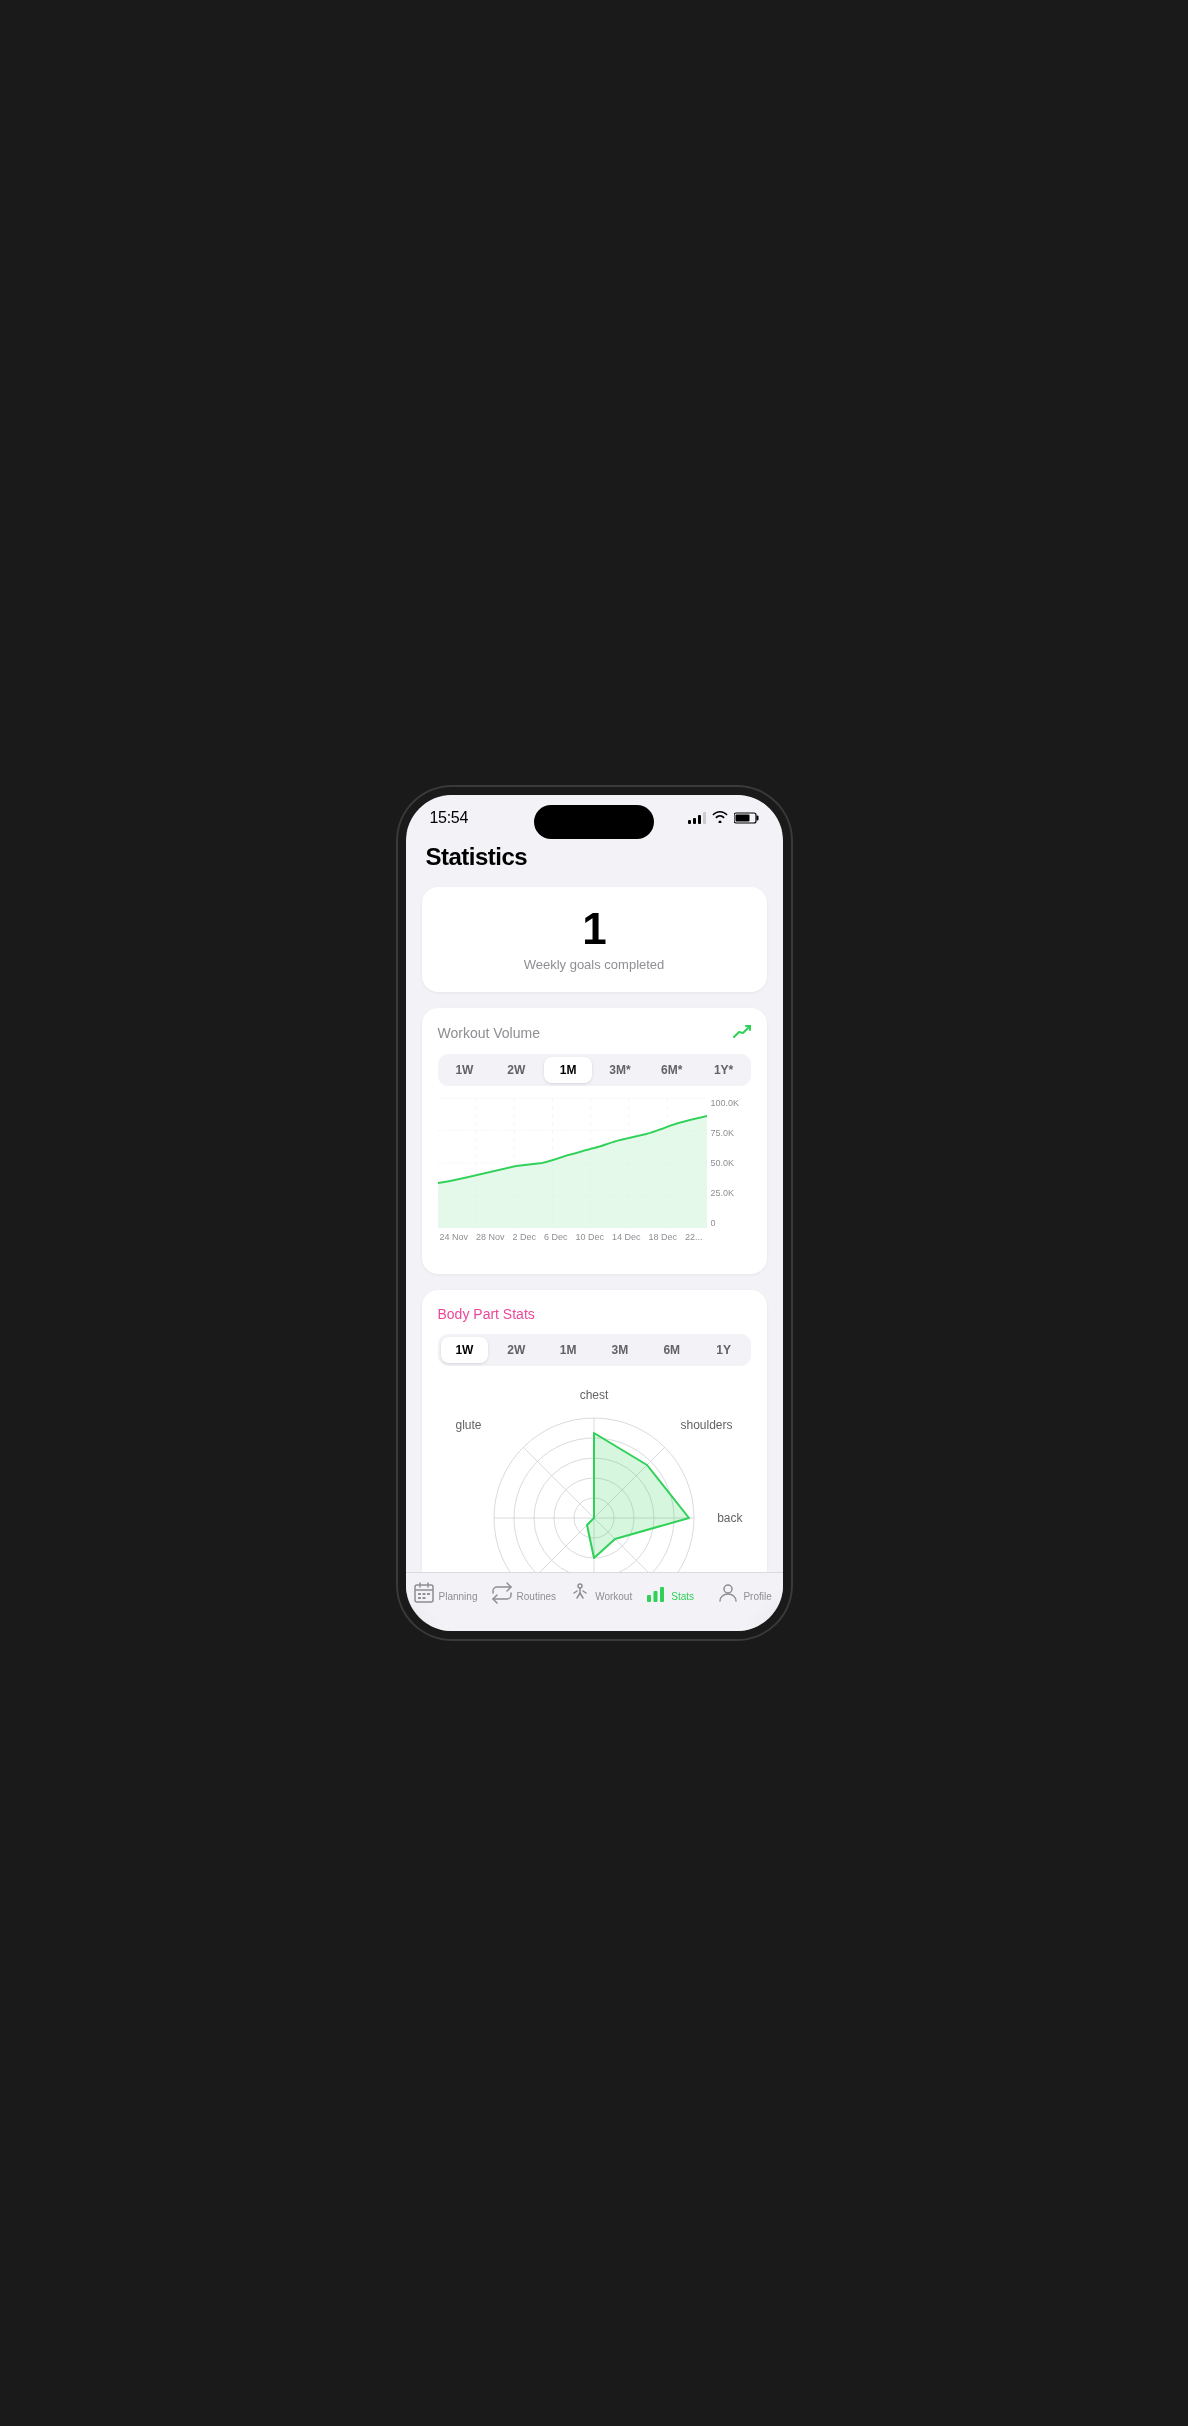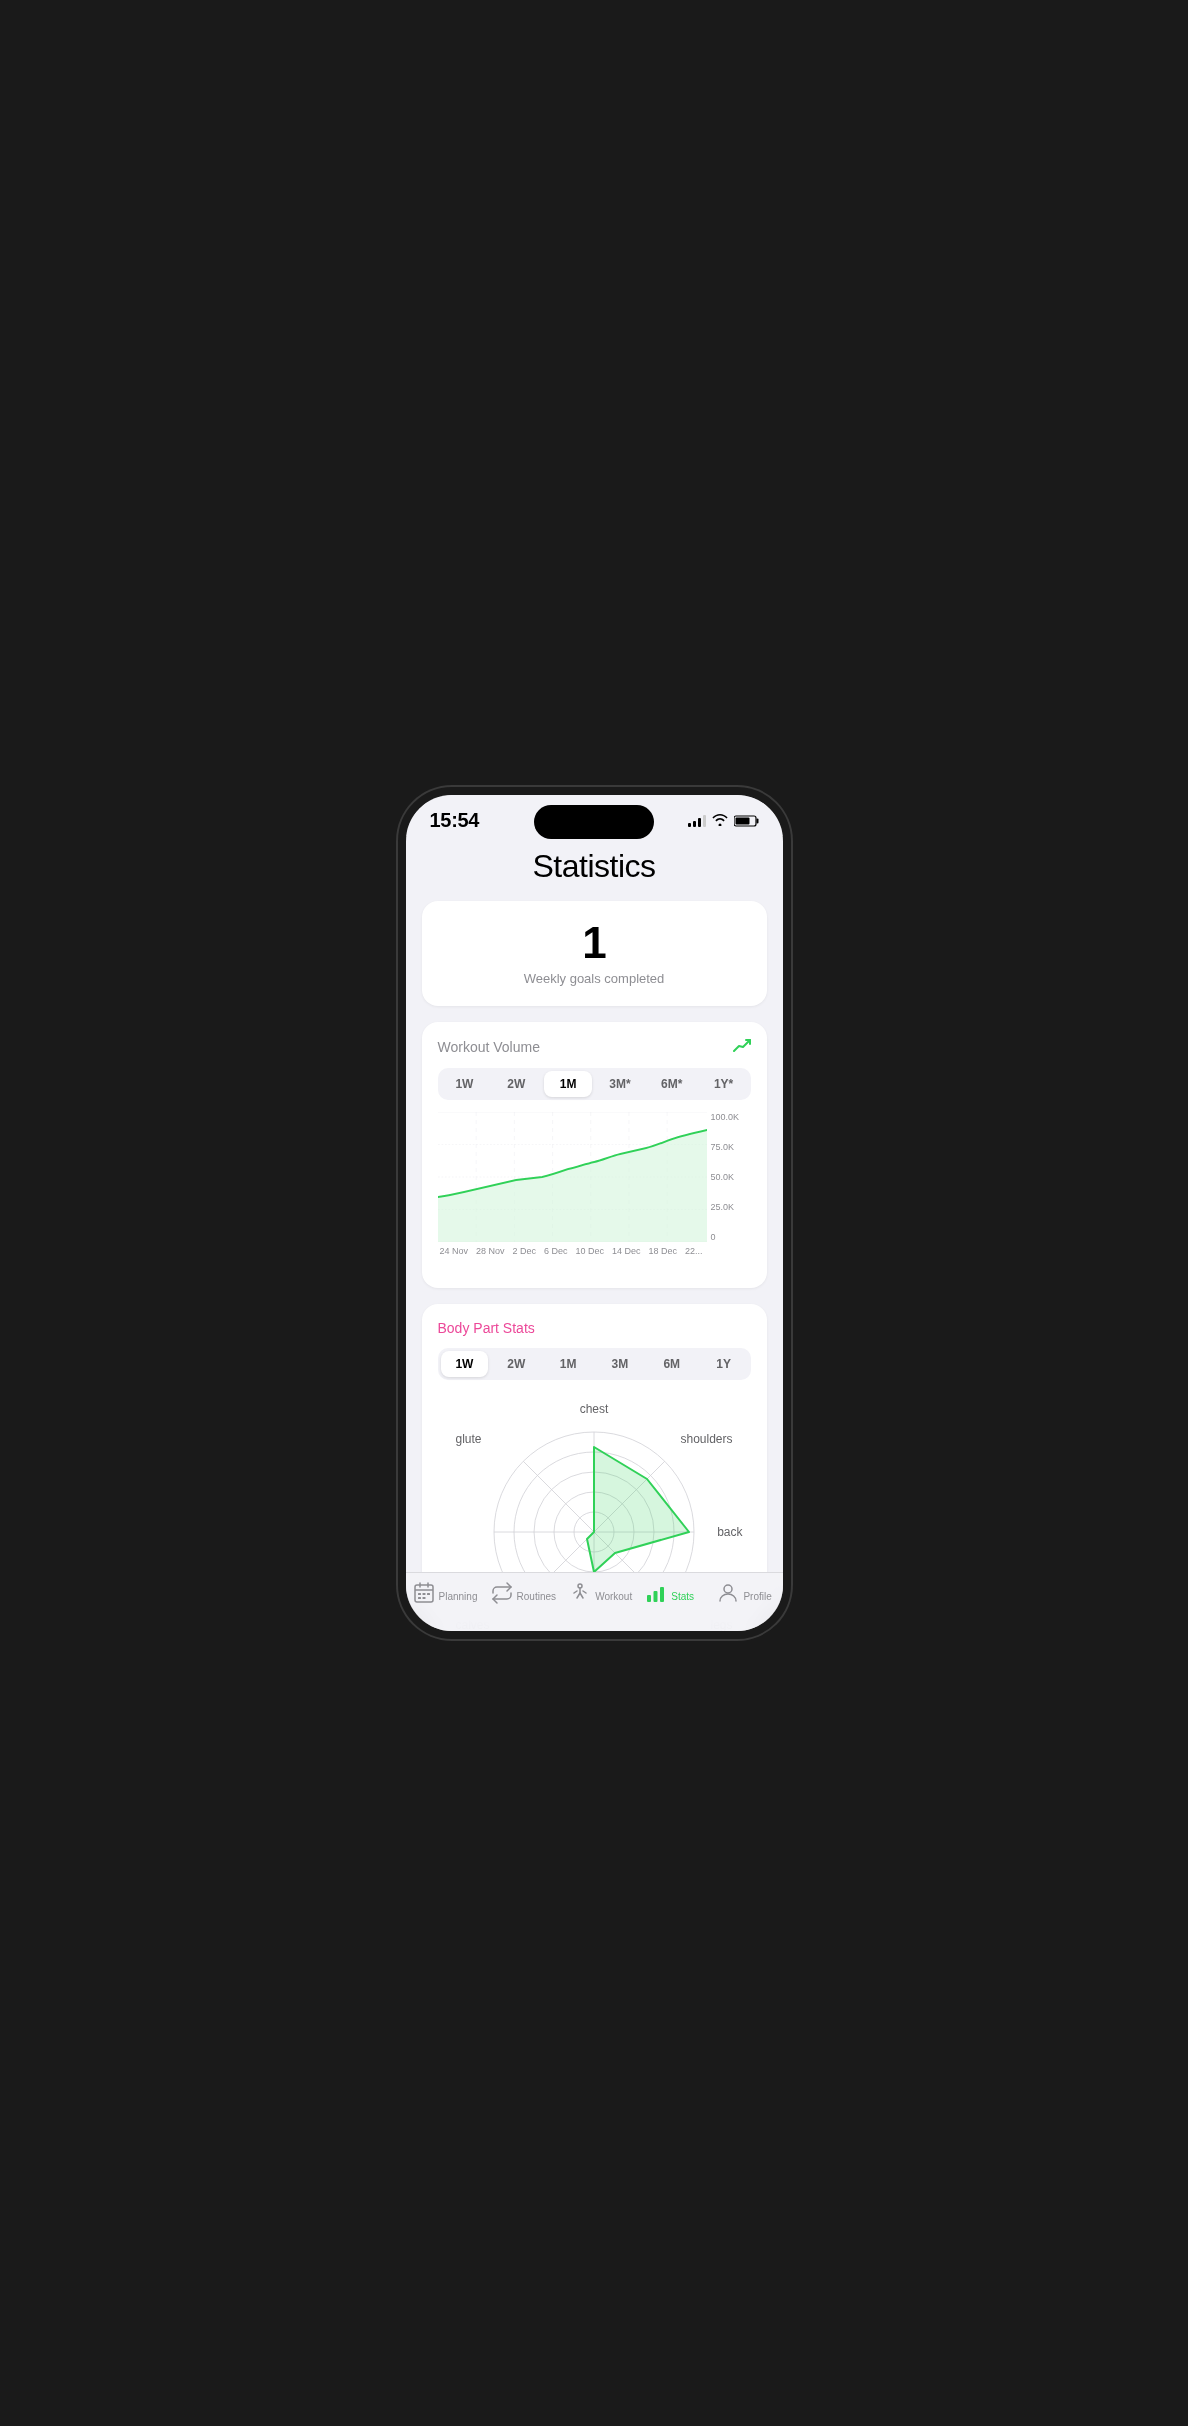--- a/index.html
+++ b/index.html
@@ -41,22 +41,22 @@
       justify-content: space-between;
       align-items: center;
       padding: 14px 24px 4px;
       position: sticky;
       top: 0;
       z-index: 100;
       background: #f2f2f7;
     }
 
     .status-time {
-      font-size: 20px;
-      font-weight: 700;
+      font-size: 16px;
+      font-weight: 400;
       letter-spacing: -0.3px;
     }
 
     .status-icons {
       display: flex;
       align-items: center;
       gap: 6px;
     }
 
     .signal-bars {
@@ -95,26 +95,25 @@
       border-radius: 20px;
       z-index: 200;
     }
 
     
     .content {
       padding: 0 16px 20px;
     }
 
     .page-title {
-      font-size: 32px;
-      font-weight: 400;
+      font-size: 24px;
+      font-weight: 700;
       color: #000;
       padding: 12px 4px 16px;
       letter-spacing: -0.5px;
-      text-align: center;
     }
 
     
     .stats-row {
       display: flex;
       gap: 12px;
       margin-bottom: 16px;
     }
 
     .stat-card {

